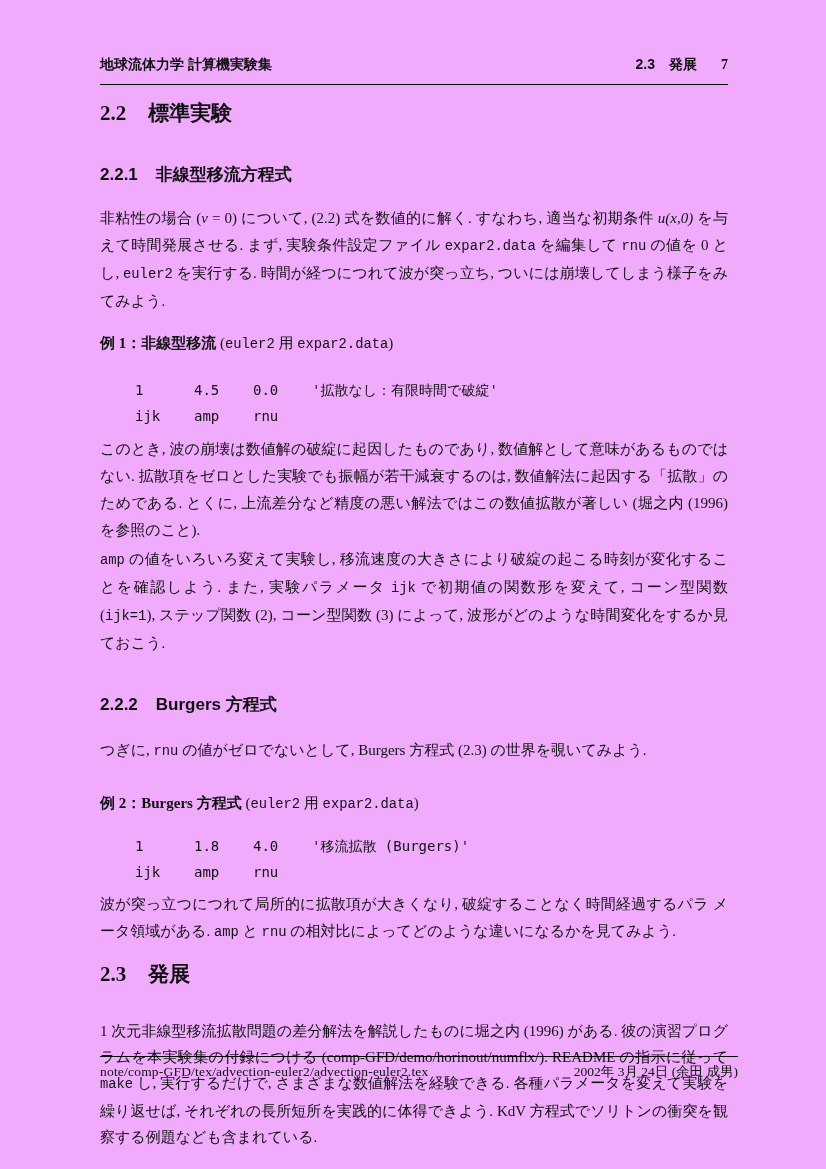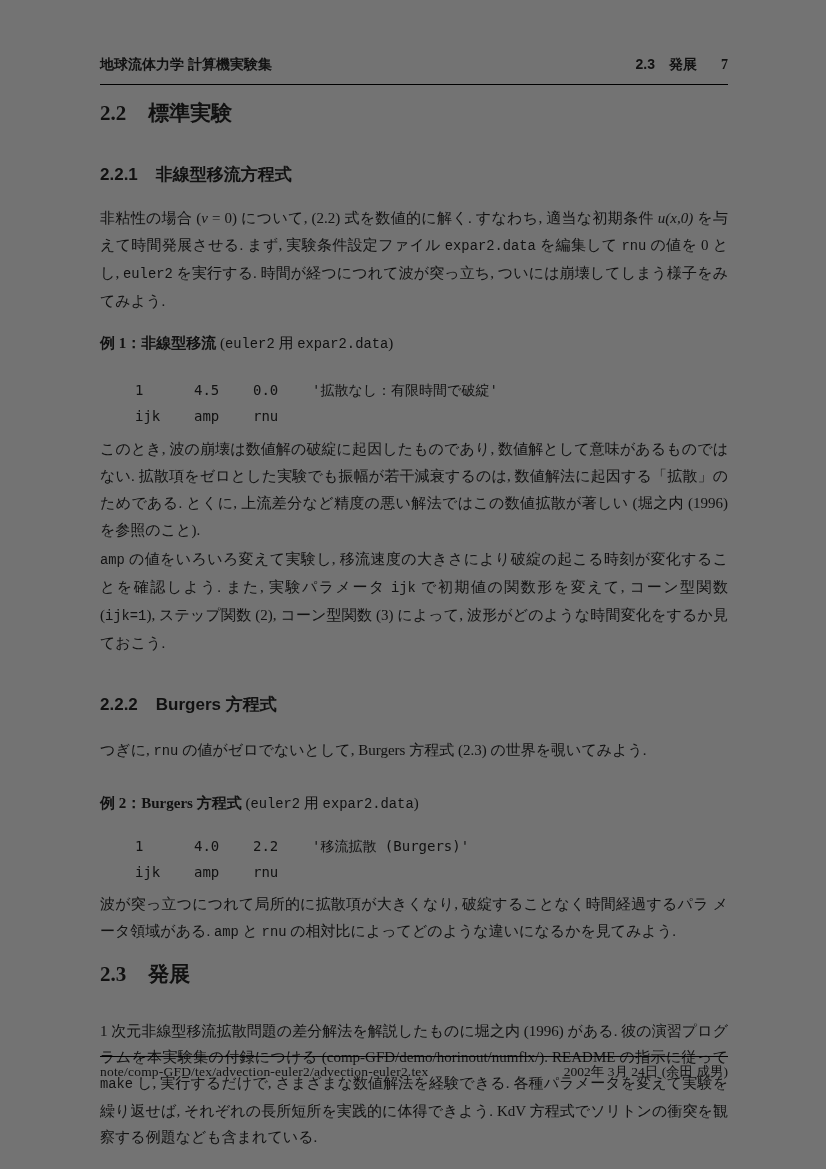--- a/index.html
+++ b/index.html
@@ -1,20 +1,20 @@
 <!DOCTYPE html>
 <html lang="ja"><head>
 <meta charset="utf-8">
 <style>
   html,body{margin:0;padding:0;background:#e8e8e8;}
   .page{
     position:relative;
     width:826px;height:1169px;
     margin:0 auto;
-    background:#737373;
+    background:#f0abfc;
     box-sizing:border-box;
     padding:54px 98px 0 100px;
     color:#111;
     font-family:"Liberation Serif","DejaVu Serif",serif;
     overflow:hidden;
   }
   
   .head-row{display:flex;justify-content:space-between;align-items:baseline;
             font-size:14px;line-height:20px;font-weight:bold;}
   .head-left{font-family:"Liberation Sans","DejaVu Sans",sans-serif;}
@@ -47,21 +47,21 @@
     font-size:14px;line-height:26px;white-space:pre;
   }
   pre.code1{margin-top:21px;}
   pre.code2{margin-top:17px;}
   
   .seg-c{font-family:Liberation Mono, monospace;font-size:0.92em;}
   .seg-i{font-style:italic;font-family:"Liberation Serif","DejaVu Serif",serif;}
   .seg-b{font-weight:bold;font-family:Liberation Serif, serif;}
   
   .footer{
-    position:absolute;left:100px;right:98px;top:1056px;
+    position:absolute;left:100px;right:88px;top:1056px;
     border-top:1.2px solid #000;padding-top:6px;
     display:flex;justify-content:space-between;align-items:baseline;
     font-size:13.5px;line-height:18px;
   }
   .footer-path{letter-spacing:0.2px;}
 </style>
 </head>
 <body>
 
 <div class="page">
@@ -97,21 +97,21 @@
   <p class="para p3"><span class="seg-c">amp</span><span> の値をいろいろ変えて実験し, 移流速度の大きさにより破綻の起こる時刻が変化することを確認しよう. また, 実験パラメータ </span><span class="seg-c">ijk</span><span> で初期値の関数形を変えて, コーン型関数 (</span><span class="seg-c">ijk=1</span><span>), ステップ関数 (2), コーン型関数 (3) によって, 波形がどのような時間変化をするか見ておこう.</span></p>
 
   <h2 class="subsec">
     <span class="subsec-num">2.2.2</span><span class="subsec-title">Burgers 方程式</span>
   </h2>
 
   <p class="para p4"><span>つぎに, </span><span class="seg-c">rnu</span><span> の値がゼロでないとして, Burgers 方程式 (2.3) の世界を覗いてみよう.</span></p>
 
   <p class="example ex2"><span class="seg-b">例 2：Burgers 方程式</span><span> (</span><span class="seg-c">euler2</span><span> 用 </span><span class="seg-c">expar2.data</span><span>)</span></p>
 
-  <pre class="code code2">1      4.0    2.2    '移流拡散 (Burgers)'
+  <pre class="code code2">1      1.8    4.0    '移流拡散 (Burgers)'
 ijk    amp    rnu</pre>
 
   <p class="para p5"><span>波が突っ立つにつれて局所的に拡散項が大きくなり, 破綻することなく時間経過するパラ メータ領域がある. </span><span class="seg-c">amp</span><span> と </span><span class="seg-c">rnu</span><span> の相対比によってどのような違いになるかを見てみよう.</span></p>
 
   <h1 class="sec">
     <span class="sec-num">2.3</span><span class="sec-title">発展</span>
   </h1>
 
   <p class="para p6"><span>1 次元非線型移流拡散問題の差分解法を解説したものに堀之内 (1996) がある. 彼の演習プログラムを本実験集の付録につける (comp-GFD/demo/horinout/numflx/). README の指示に従って </span><span class="seg-c">make</span><span> し, 実行するだけで, さまざまな数値解法を経験できる. 各種パラメータを変えて実験を繰り返せば, それぞれの長所短所を実践的に体得できよう. KdV 方程式でソリトンの衝突を観察する例題なども含まれている.</span></p>
 

